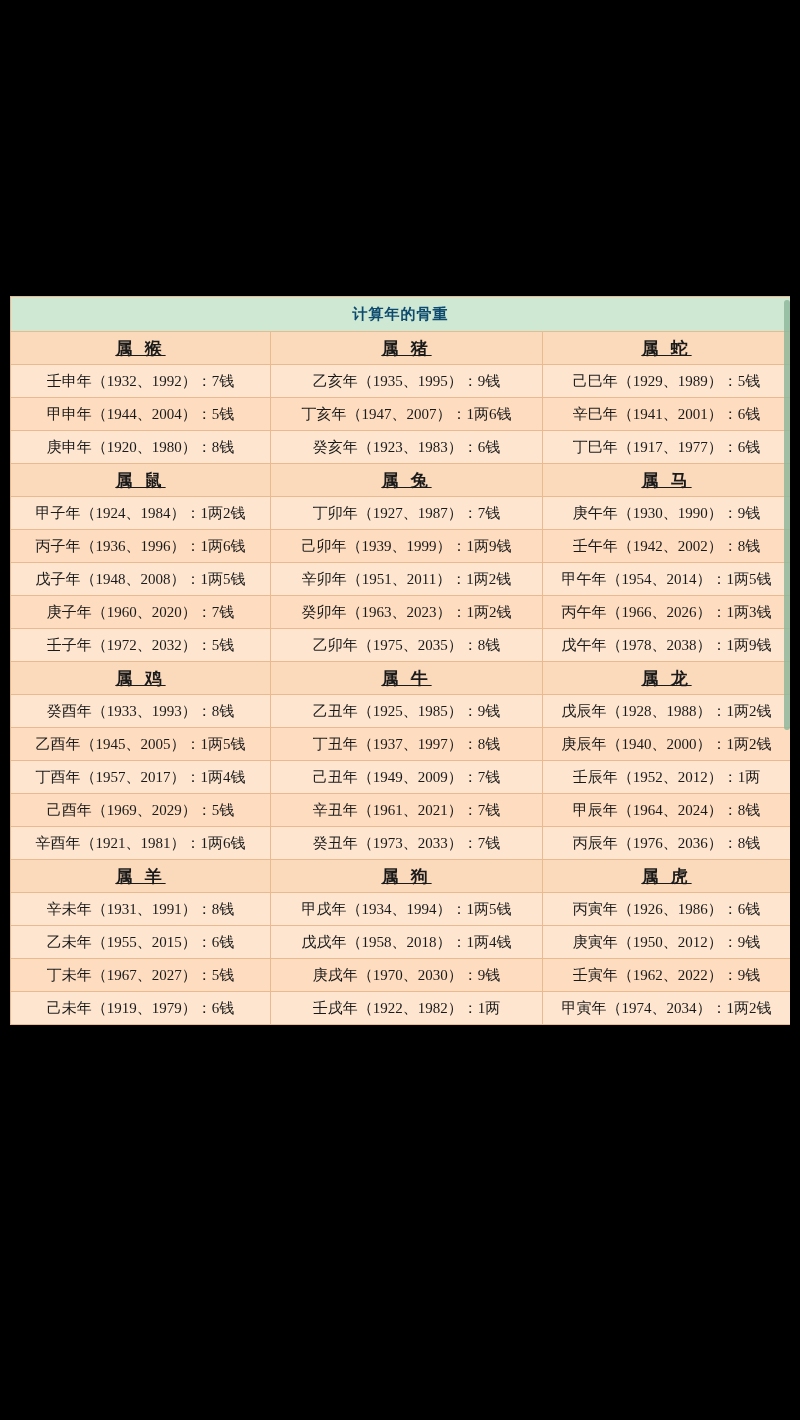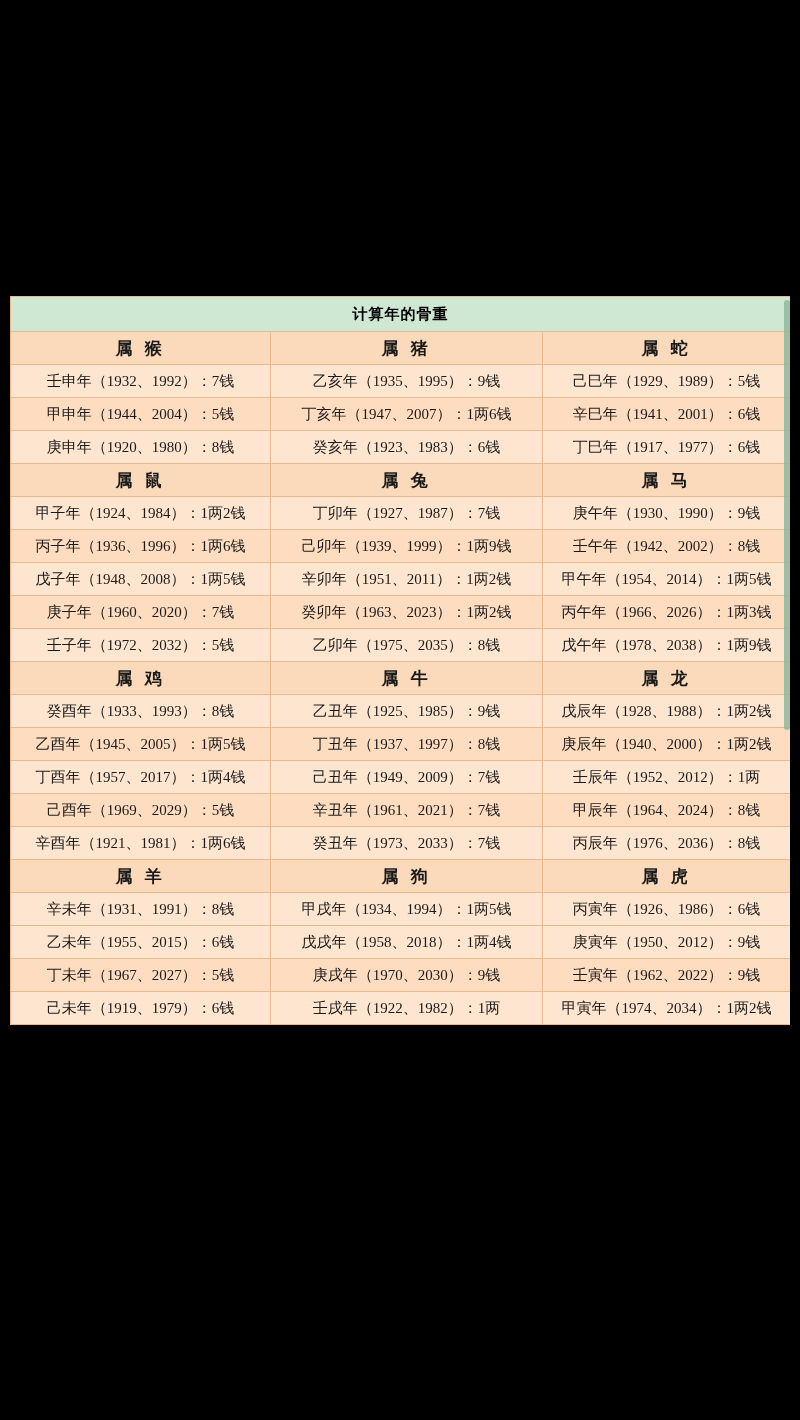--- a/index.html
+++ b/index.html
@@ -37,37 +37,38 @@
     padding: 0;
     vertical-align: middle;
   }
   .title-row td {
     background: #cfe8d4;
     text-align: center;
     height: 34px;
     border: 1px solid #cfe8d4;
   }
   .title-text {
-    color: #000000;
+    color: #0c4a6e;
     font-size: 15px;
     font-weight: bold;
     letter-spacing: 1px;
     font-family: "Liberation Serif", "DejaVu Serif", serif;
     margin-top: 35px;
   }
   .group-head td {
     background: #fbd9bb;
     text-align: center;
     height: 32px;
   }
   .group-head .zodiac {
     font-size: 17px;
     font-weight: bold;
     color: #1a1a1a;
     letter-spacing: 4px;
+    text-decoration: underline;
   }
   .data-row td {
     background: #fde5cf;
     height: 32px;
     font-size: 15px;
     color: #1a1a1a;
     padding-left: 10px;
     white-space: nowrap;
     overflow: hidden;
     text-align: center;

